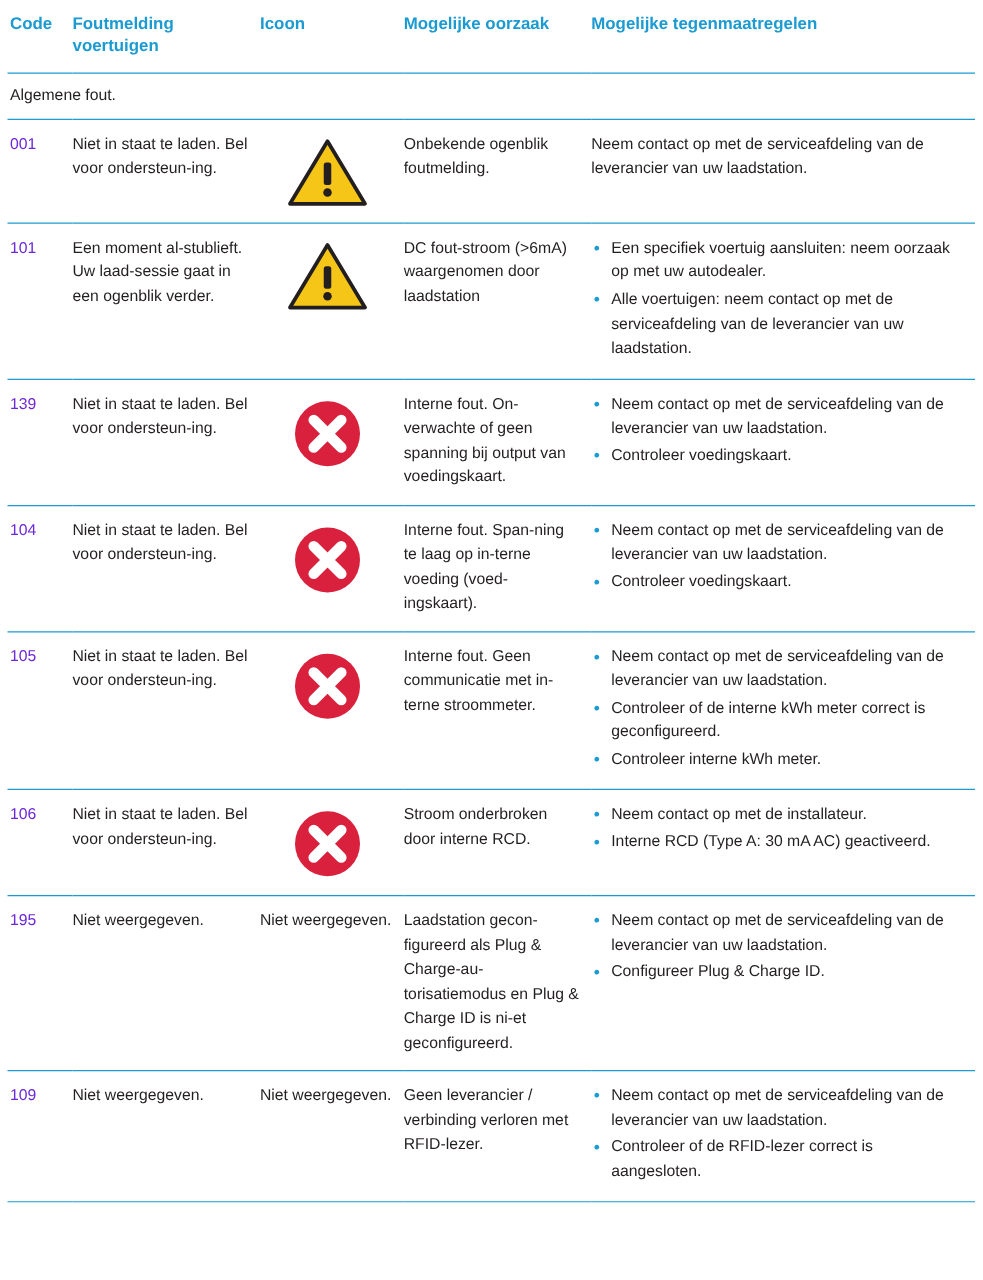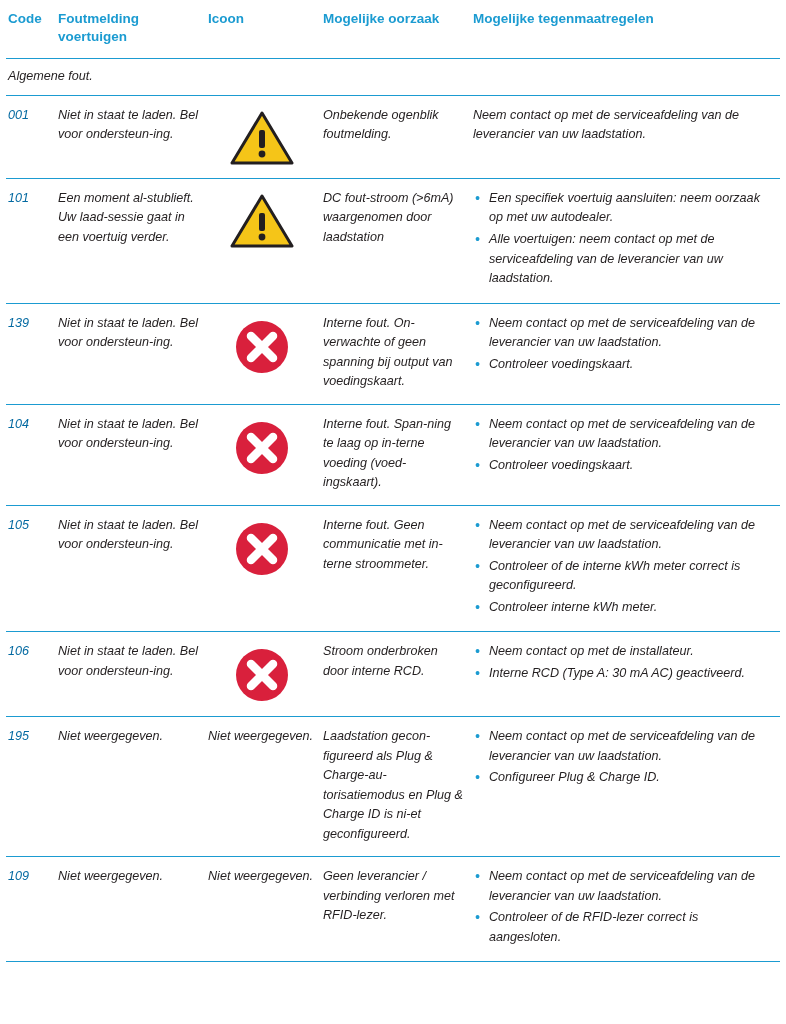--- a/index.html
+++ b/index.html
@@ -41,23 +41,22 @@
   }
   thead th.first { padding-left: 2px; }
 
   tbody td {
     vertical-align: top;
     font-size: 12.6px;
     line-height: 1.55;
     padding: 10px 10px 12px 0;
     border-bottom: 1px solid #1b9bd1;
     color: #231f20;
-    font-style: italic;
-  }
-  tbody td.code { padding-left: 2px; color: #0369a1; }
+  }
+  tbody td.code { padding-left: 2px; color: #6d28d9; }
   tbody tr.section td {
     padding: 8px 0 8px 2px;
     font-size: 12.6px;
     border-bottom: 1px solid #1b9bd1;
   }
   tbody td.iconcell {
     text-align: left;
     padding-left: 0;
   }
   .iconwrap {
@@ -130,21 +129,21 @@
         </td>
         <td>Onbekende ogenblik foutmelding.</td>
         <td>
           <p class="plain">Neem contact op met de serviceafdeling van de leverancier van uw laadstation.</p>
         </td>
       </tr>
 
 
       <tr>
         <td class="code">101</td>
-        <td>Een moment al-stublieft. Uw laad-sessie gaat in een voertuig verder.</td>
+        <td>Een moment al-stublieft. Uw laad-sessie gaat in een ogenblik verder.</td>
         <td class="iconcell">
           <span class="iconwrap icon-warning">
             <svg width="64" height="56" viewBox="0 0 64 56" aria-hidden="true">
               <path d="M32 3 L62 53 L2 53 Z" fill="#f5c518" stroke="#231f20" stroke-width="3" stroke-linejoin="round"></path>
               <rect x="29" y="20" width="6" height="18" rx="2" fill="#231f20"></rect>
               <circle cx="32" cy="44" r="3.4" fill="#231f20"></circle>
             </svg>
           </span>
         </td>
         <td>DC fout-stroom (&gt;6mA) waargenomen door laadstation</td>

